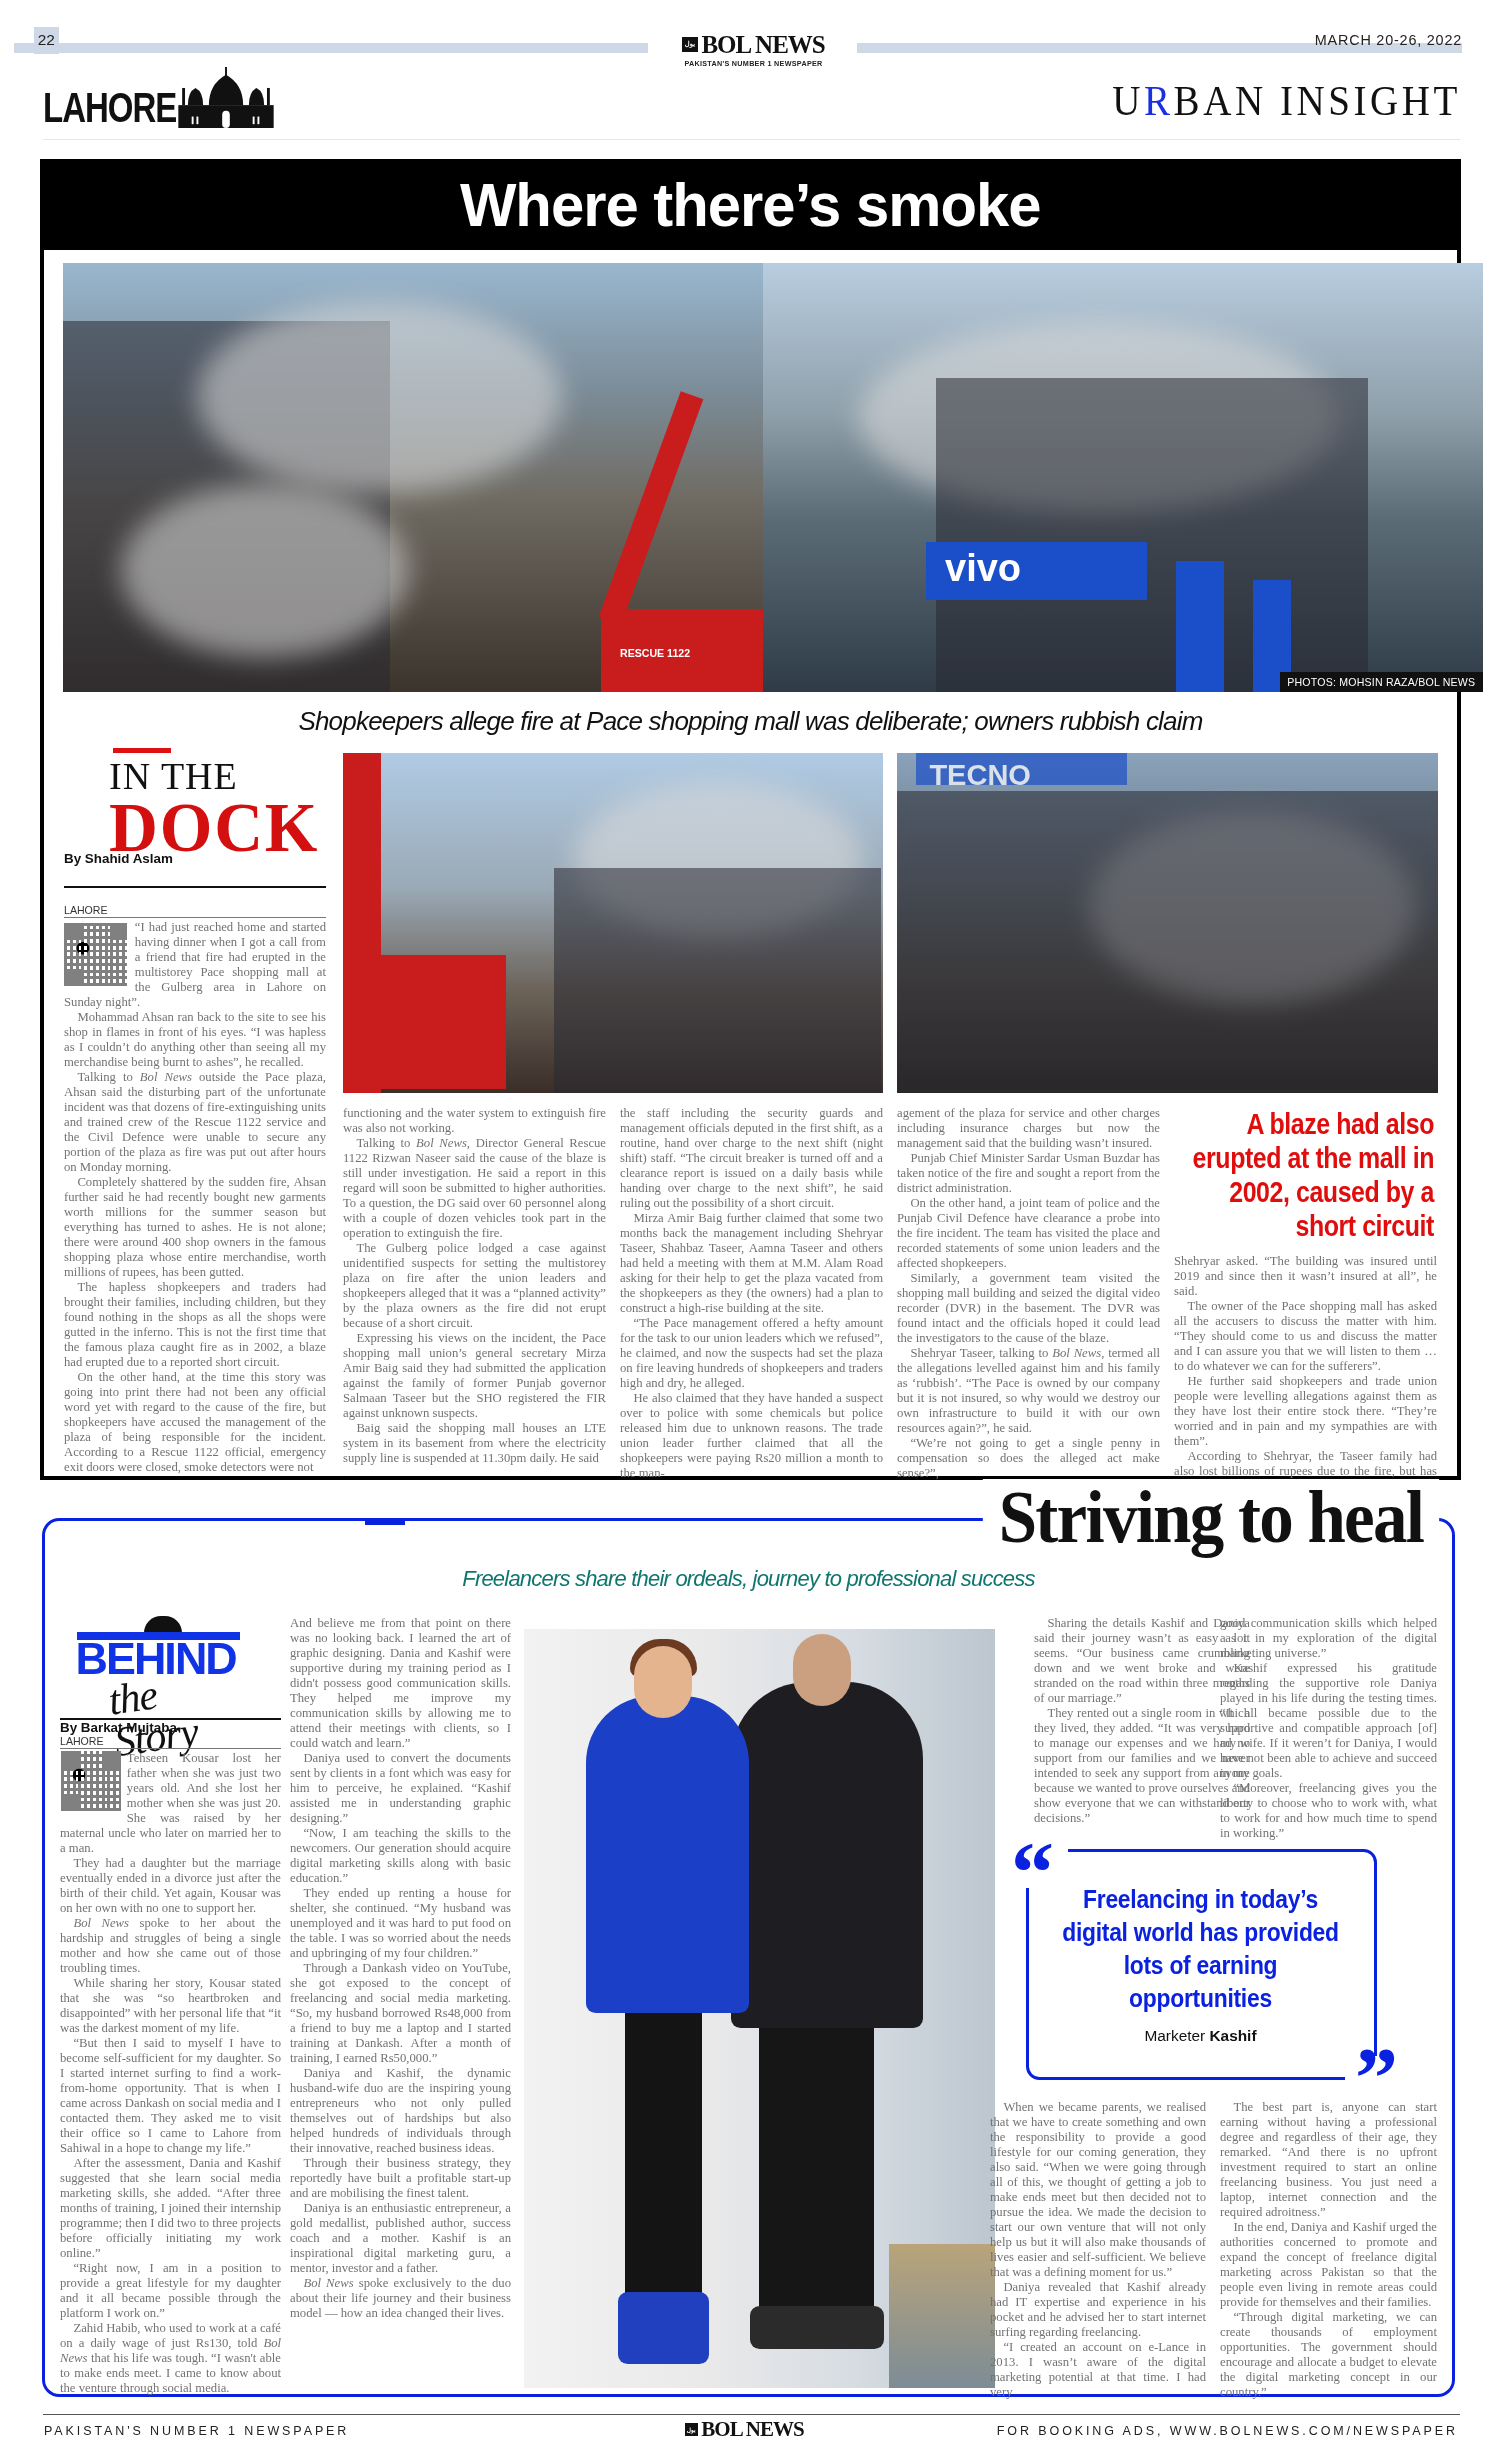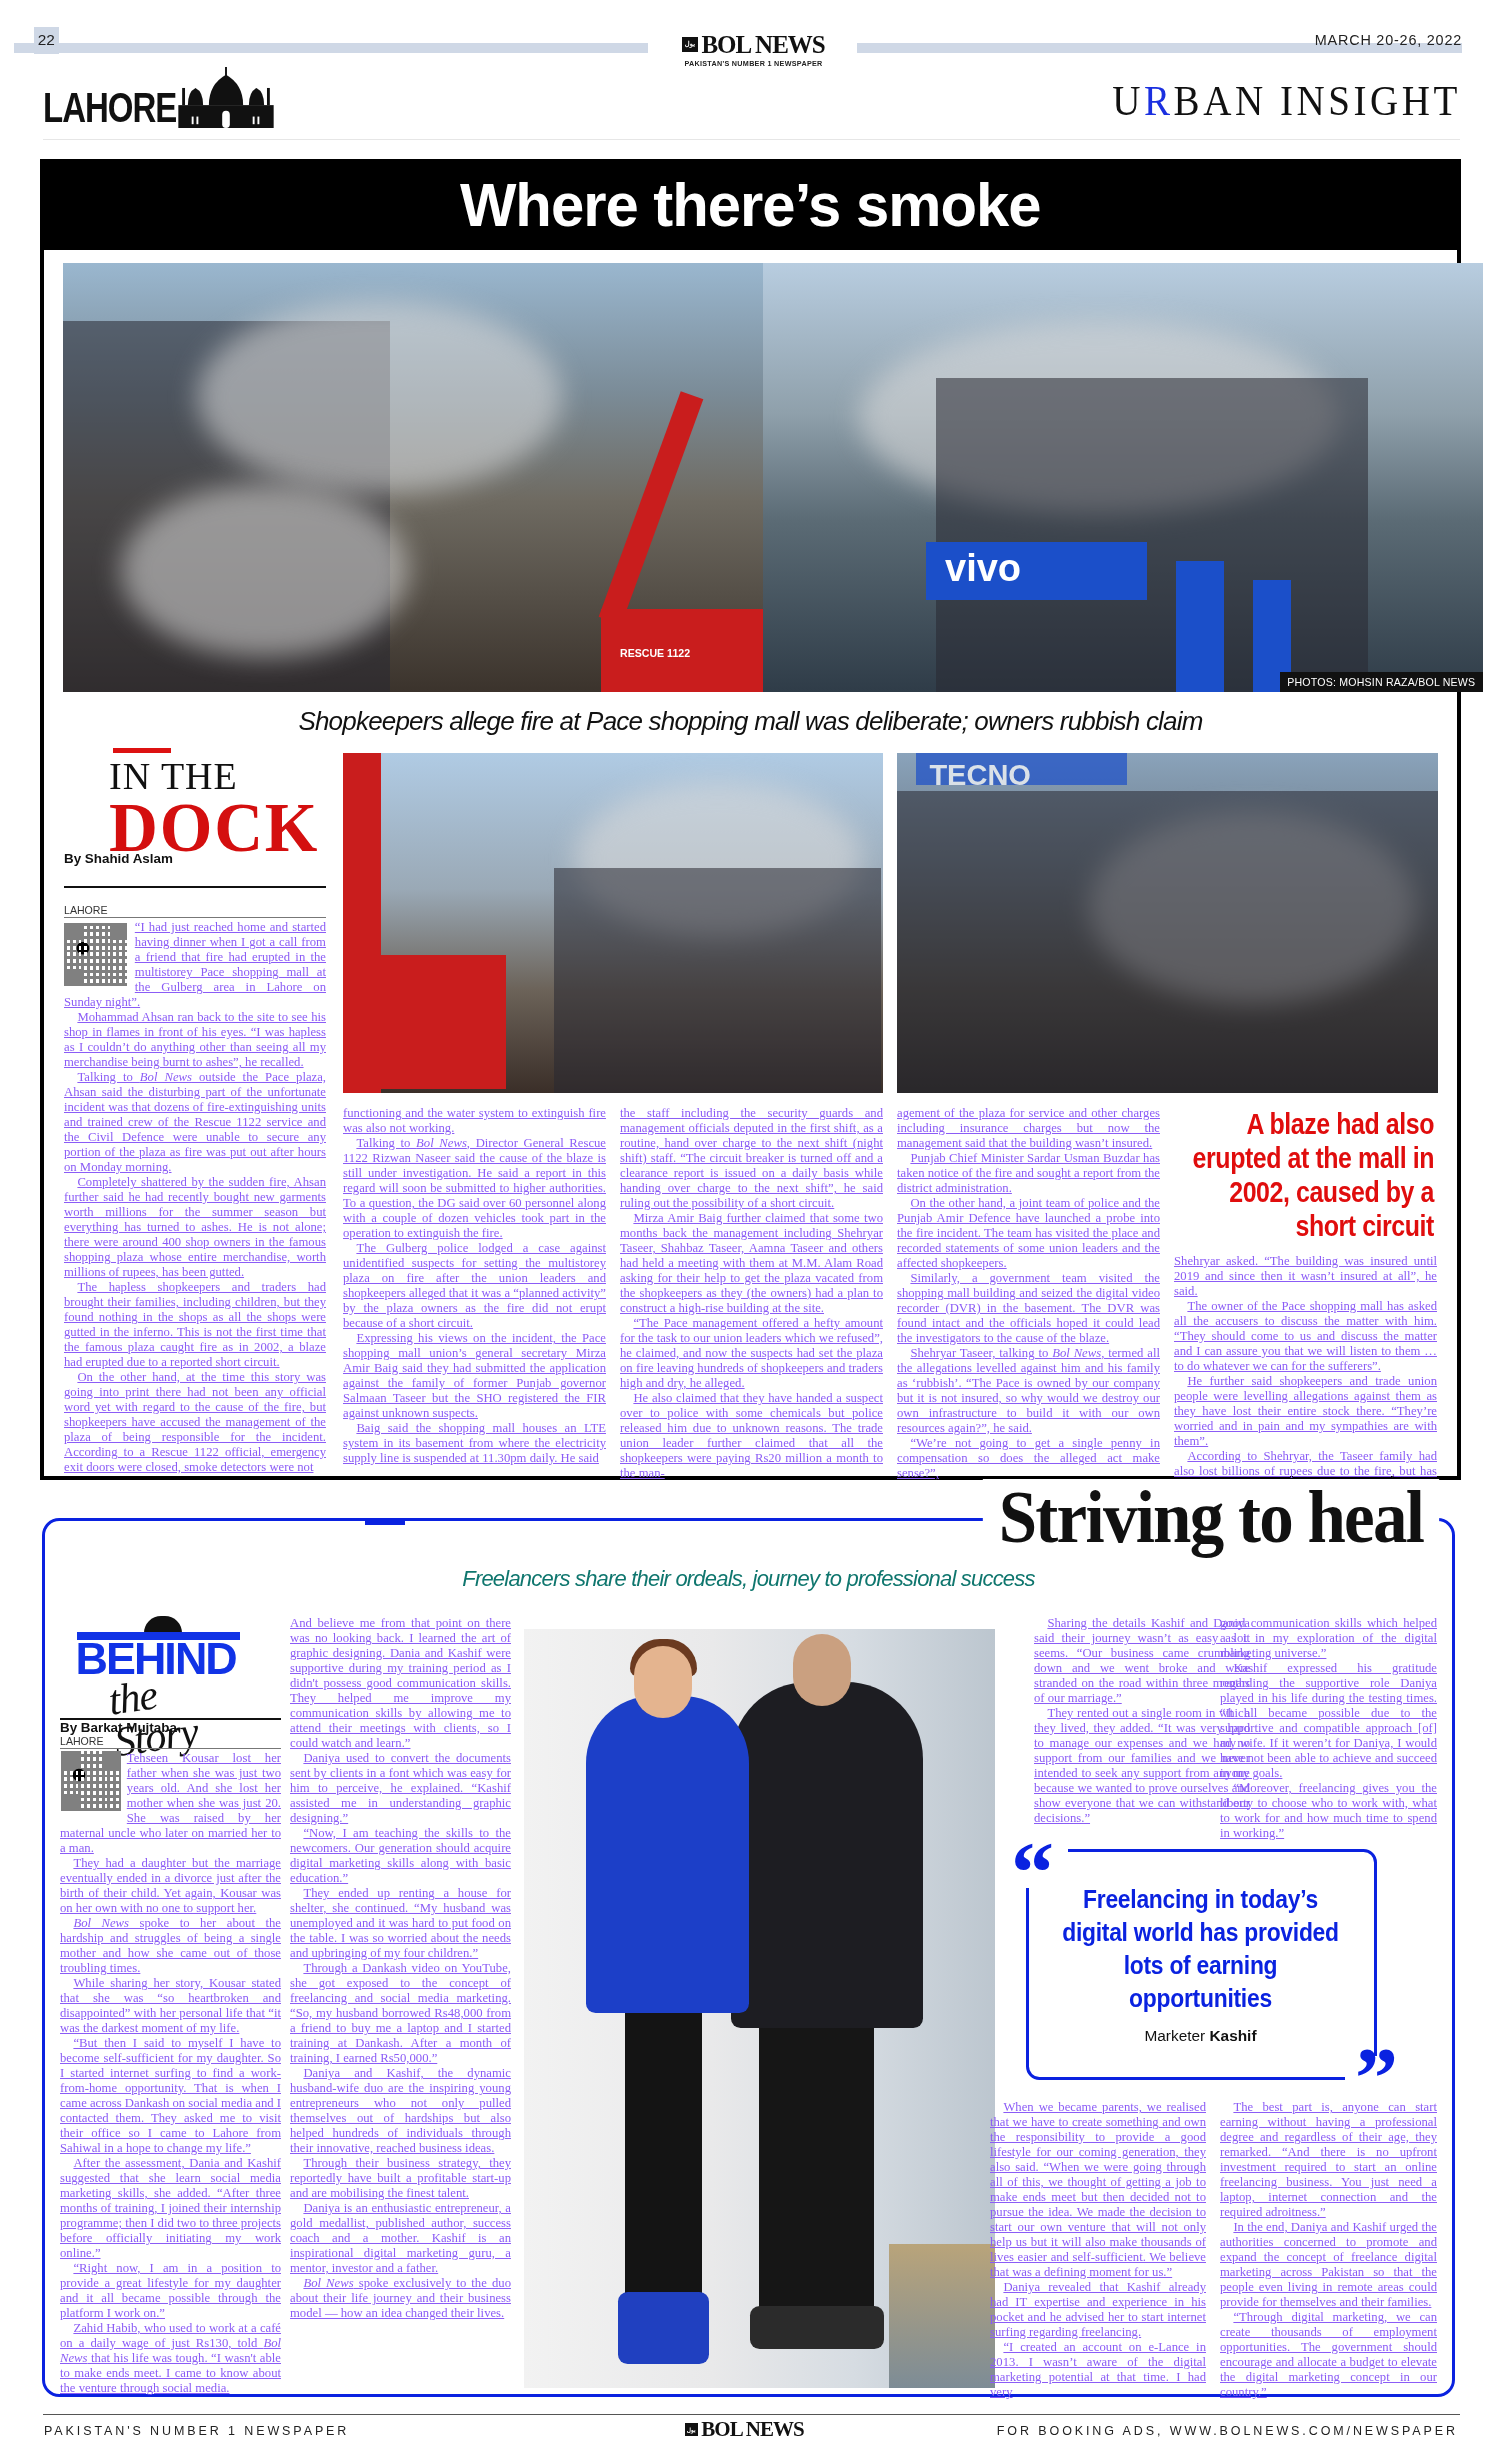--- a/index.html
+++ b/index.html
@@ -52,21 +52,21 @@
         background:
           linear-gradient(#000,#000) 0 0/17.3px 17.3px no-repeat,
           linear-gradient(#000,#000) 100% 0/17.3px 17.3px no-repeat,
           linear-gradient(#000,#000) 0 100%/17.3px 17.3px no-repeat,
           repeating-linear-gradient(90deg,#000 0 2.9px,#fff 2.9px 5.8px),
           repeating-linear-gradient(0deg,#000 0 2.9px,#fff 2.9px 6.7px);
         background-blend-mode: normal, normal, normal, multiply, normal; }
   .qr::after { content: ""; position: absolute; inset: 0; background:
           radial-gradient(circle at 30% 40%, transparent 0 5.8px, rgba(255,255,255,0.5) 6.7px) ; mix-blend-mode: screen; }
 
-  .col { position: absolute; font: 12.7px/15px "Liberation Serif", serif; text-align: justify; color: #8b5cf6; hyphens: auto; text-decoration: underline; }
+  .col { position: absolute; font: 12.7px/15px "Liberation Serif", serif; text-align: justify; color: #737373; hyphens: auto; }
   .col p { text-indent: 13.4px; }
   .col p.noindent { text-indent: 0; }
   .col em { font-style: italic; }
 
   .pullquote-red { position: absolute; left: 1136px; top: 1107px; width: 298px; text-align: right; font: bold 29px/34px "Liberation Sans", sans-serif; color: #e00d0d; letter-spacing: -0.5px; transform: scaleX(0.86); transform-origin: right; }
 
   
   .s2-frame { position: absolute; left: 42px; top: 1518px; width: 1413px; height: 879px; border: 3.8px solid #0a22e0; border-radius: 17.3px; }
   .s2-title-wrap { position: absolute; left: 46px; top: 1479px; width: 1413px; display: flex; align-items: center; justify-content: flex-end; }
   .s2-title { background: #fff; padding: 0 17.3px; font: bold 75px "Liberation Serif", serif; letter-spacing: -1.9px; color: #111; line-height: 1; transform: scaleX(0.92); }
@@ -213,21 +213,21 @@
   </div>
 <div class="col" id="s1c2" style="left:620px;top:1106px;width:263px;">
     <p class="noindent">the staff including the security guards and management officials deputed in the first shift, as a routine, hand over charge to the next shift (night shift) staff. “The circuit breaker is turned off and a clearance report is issued on a daily basis while handing over charge to the next shift”, he said ruling out the possibility of a short circuit.</p>
     <p>Mirza Amir Baig further claimed that some two months back the management including Shehryar Taseer, Shahbaz Taseer, Aamna Taseer and others had held a meeting with them at M.M. Alam Road asking for their help to get the plaza vacated from the shopkeepers as they (the owners) had a plan to construct a high-rise building at the site.</p>
     <p>“The Pace management offered a hefty amount for the task to our union leaders which we refused”, he claimed, and now the suspects had set the plaza on fire leaving hundreds of shopkeepers and traders high and dry, he alleged.</p>
     <p>He also claimed that they have handed a suspect over to police with some chemicals but police released him due to unknown reasons. The trade union leader further claimed that all the shopkeepers were paying Rs20 million a month to the man-</p>
   </div>
 <div class="col" id="s1c3" style="left:897px;top:1106px;width:263px;">
     <p class="noindent">agement of the plaza for service and other charges including insurance charges but now the management said that the building wasn’t insured.</p>
     <p>Punjab Chief Minister Sardar Usman Buzdar has taken notice of the fire and sought a report from the district administration.</p>
-    <p>On the other hand, a joint team of police and the Punjab Amir Defence have launched a probe into the fire incident. The team has visited the place and recorded statements of some union leaders and the affected shopkeepers.</p>
+    <p>On the other hand, a joint team of police and the Punjab Civil Defence have clearance a probe into the fire incident. The team has visited the place and recorded statements of some union leaders and the affected shopkeepers.</p>
     <p>Similarly, a government team visited the shopping mall building and seized the digital video recorder (DVR) in the basement. The DVR was found intact and the officials hoped it could lead the investigators to the cause of the blaze.</p>
     <p>Shehryar Taseer, talking to <em>Bol News</em>, termed all the allegations levelled against him and his family as ‘rubbish’. “The Pace is owned by our company but it is not insured, so why would we destroy our own infrastructure to build it with our own resources again?”, he said.</p>
     <p>“We’re not going to get a single penny in compensation so does the alleged act make sense?”,</p>
   </div>
 <div class="col" id="s1c4" style="left:1174px;top:1254px;width:263px;">
     <p class="noindent">Shehryar asked. “The building was insured until 2019 and since then it wasn’t insured at all”, he said.</p>
     <p>The owner of the Pace shopping mall has asked all the accusers to discuss the matter with him. “They should come to us and discuss the matter and I can assure you that we will listen to them … to do whatever we can for the sufferers”.</p>
     <p>He further said shopkeepers and trade union people were levelling allegations against them as they have lost their entire stock there. “They’re worried and in pain and my sympathies are with them”.</p>
     <p>According to Shehryar, the Taseer family had also lost billions of rupees due to the fire, but has vowed to build the shopping mall again very soon.</p>
   </div>

